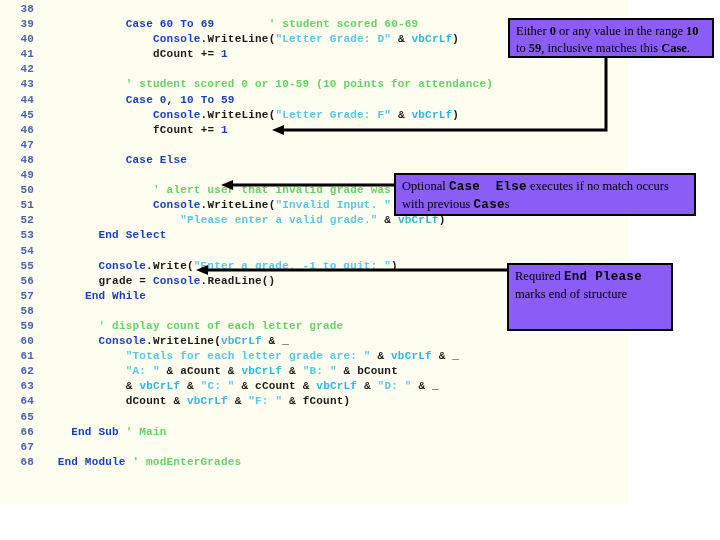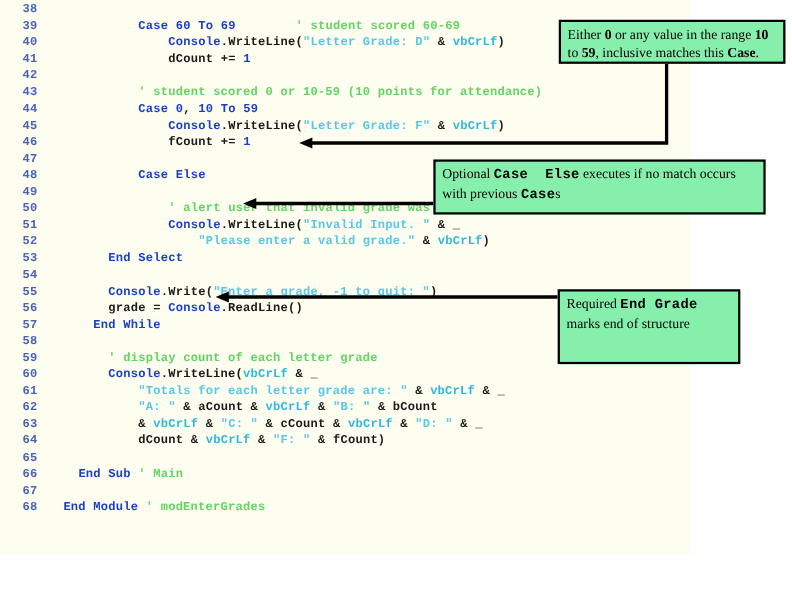--- a/index.html
+++ b/index.html
@@ -59,39 +59,39 @@
   .id   { color: #1b1b1b; }          
   .cmt  { color: #63d463; }          
   .str  { color: #57c8e8; }          
   .num  { color: #1a3fc4; }          
   .const{ color: #2fb8e0; }          
   .op   { color: #1b1b1b; }
 
   
   .callout {
     position: absolute;
-    background: #86efac;
+    background: #8b5cf6;
     border: 2px solid #000000;
     box-sizing: border-box;
     font-family: "Liberation Serif", serif;
     font-size: 12.5px;
     color: #000000;
     line-height: 1.32;
     padding: 3px 5px 3px 6px;
   }
   .callout .mono {
     font-family: "Liberation Mono", "DejaVu Sans Mono", monospace;
     font-weight: bold;
     font-size: 12.5px;
     letter-spacing: 0.3px;
   }
   .callout b { font-weight: bold; }
 
   #callout-case-range { left: 508px; top: 18px;  width: 206px; height: 40px; }
-  #callout-case-else  { left: 394px; top: 145px; width: 302px; height: 50px; }
+  #callout-case-else  { left: 394px; top: 173px; width: 302px; height: 43px; }
   #callout-end-select { left: 507px; top: 263px; width: 166px; height: 68px; }
 
   
   .leader { position: absolute; }
   svg.leader { overflow: visible; }
 </style>
 </head>
 <body>
 
 <div id="code-surface">
@@ -116,14 +116,14 @@
 
 <div class="callout" id="callout-case-range">
   <span>Either <b>0</b> or any value in the range <b>10</b> to <b>59</b>, inclusive matches this <b>Case</b>.</span>
 </div>
 
 <div class="callout" id="callout-case-else">
   <span>Optional <span class="mono">Case&nbsp; Else</span> executes if no match occurs with previous <span class="mono">Case</span>s</span>
 </div>
 
 <div class="callout" id="callout-end-select">
-  <span>Required <span class="mono">End Grade</span> marks end of structure</span>
+  <span>Required <span class="mono">End Please</span> marks end of structure</span>
 </div>
 
 </body></html>

